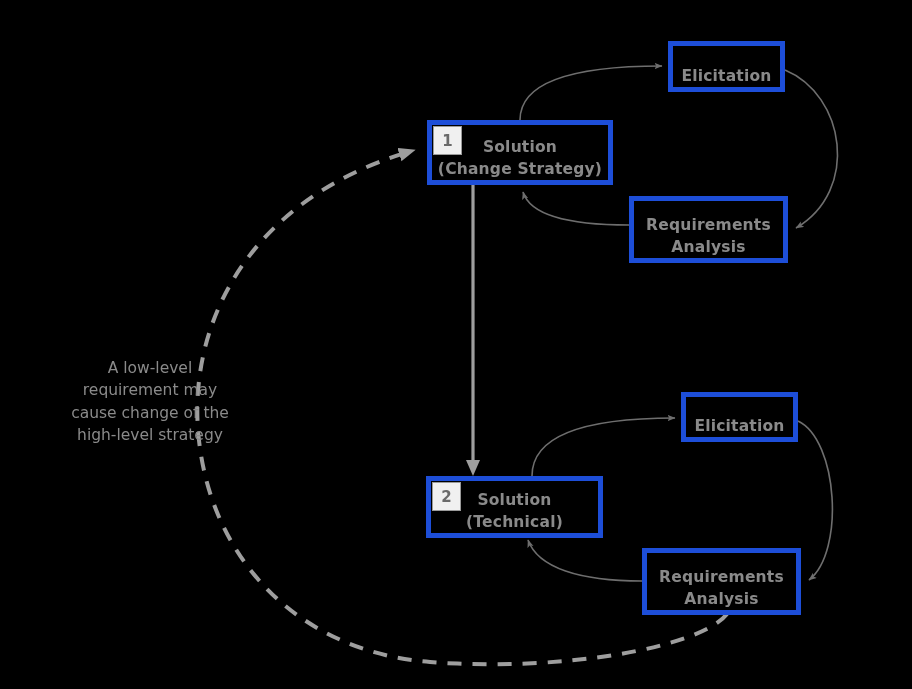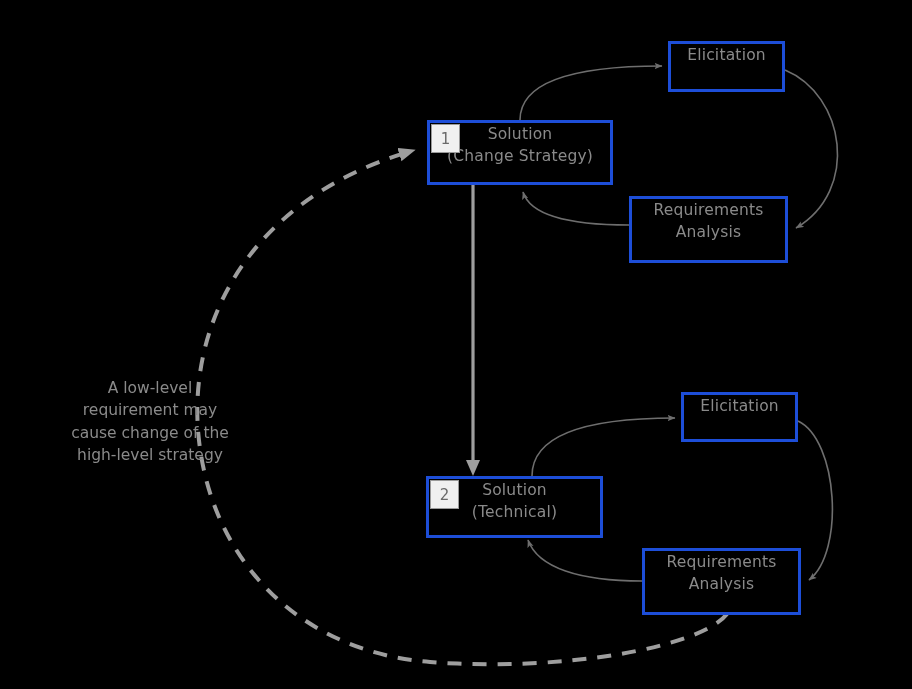--- a/index.html
+++ b/index.html
@@ -16,26 +16,27 @@
   }
   #diagram-canvas {
     position: absolute;
     top: 0; left: 0;
     width: 912px;
     height: 689px;
   }
   .node-box {
     position: absolute;
     box-sizing: border-box;
-    border: 3px solid #1d4ed8;
+    border: 5px solid #1d4ed8;
     background: transparent;
     display: flex;
-    align-items: flex-start;
+    align-items: flex-end;
     justify-content: center;
     text-align: center;
+    font-weight: bold;
   }
   .node-label {
     color: #8a8a8a;
     font-size: 15.5px;
     line-height: 1.42;
     letter-spacing: 0.2px;
     white-space: pre-line;
     user-select: none;
   }
   .node-badge {
@@ -120,16 +121,16 @@
 
 <div class="node-box" id="node-4" style="left: 681px; top: 392px; width: 117px; height: 50px;">
   <span class="node-label">Elicitation</span>
 </div>
 
 <div class="node-box" id="node-5" style="left: 642px; top: 548px; width: 159px; height: 67px;">
   <span class="node-label">Requirements
 Analysis</span>
 </div>
 
-<div class="annotation" id="annotation-note" style="left: 55px; top: 357px; width: 190px; margin-top: 20px;">A low-level
+<div class="annotation" id="annotation-note" style="left: 55px; top: 357px; width: 190px;">A low-level
 requirement may
 cause change of the
 high-level strategy</div>
 
 </body></html>

